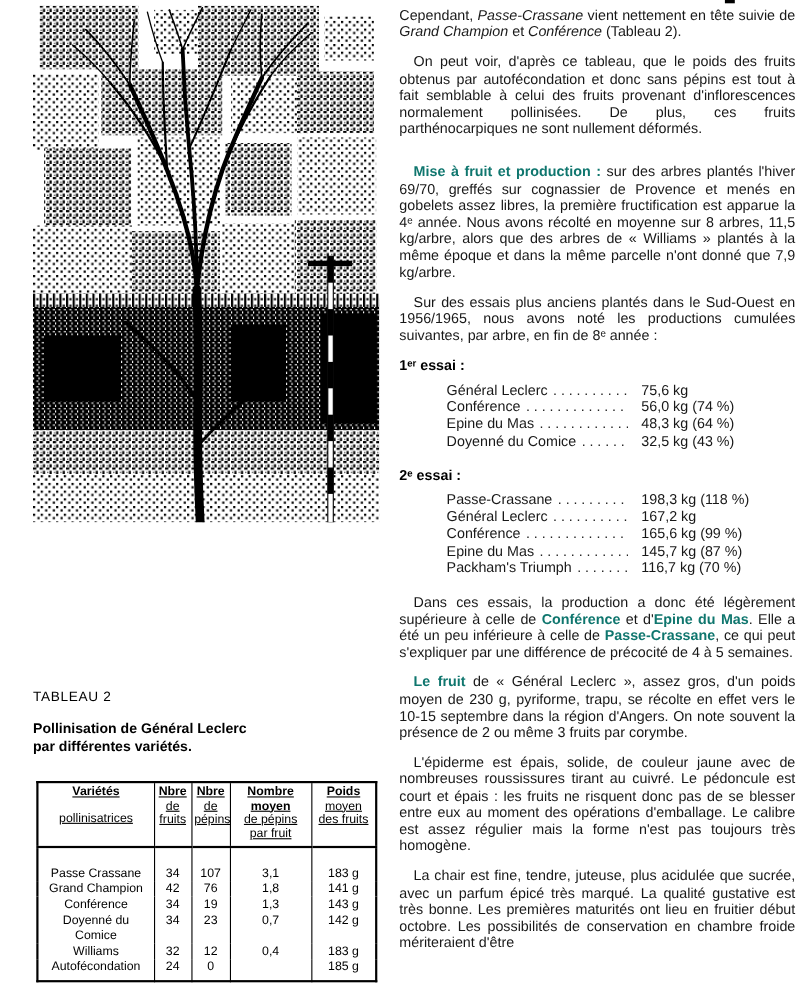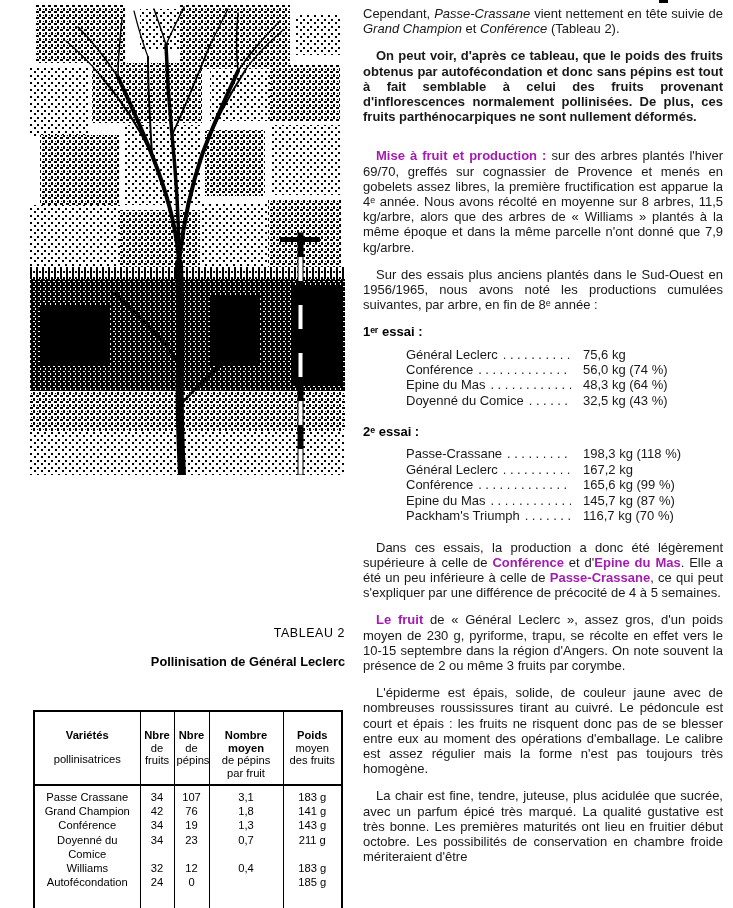--- a/index.html
+++ b/index.html
@@ -10,51 +10,51 @@
   }
   .sheet{position:absolute;inset:0;background:#fff;}
 
   
   .photo-wrap{position:absolute;left:30px;top:5px;width:315px;height:470px;overflow:hidden;}
   .caption{
     position:absolute;left:28px;top:482px;width:318px;margin:0;
     font-size:10.8px;line-height:13px;font-weight:bold;color:#000;text-align:justify;
   }
   .tab-label{
-    position:absolute;left:30px;top:626px;width:315px;text-align:right;
+    position:absolute;left:30px;top:626px;width:315px;text-align:left;
     font-size:12.4px;letter-spacing:.6px;color:#000;
   }
   .tab-title{
-    position:absolute;left:30px;top:653px;width:315px;text-align:right;
+    position:absolute;left:30px;top:653px;width:315px;text-align:left;
     font-size:12.8px;line-height:17px;font-weight:bold;color:#000;
   }
   table.ftable{
     position:absolute;left:33px;top:710px;width:308px;table-layout:fixed;
     border-collapse:collapse;border:2.5px solid #000;font-size:11.2px;color:#000;
   }
   .ftable th,.ftable td{
     padding:0 2px;text-align:center;font-weight:normal;vertical-align:top;
   }
   .ftable th+th,.ftable td+td{border-left:1.6px solid #000;}
-  .ftable thead th{border-bottom:2px solid #000;padding-top:17px;padding-bottom:5px;line-height:12.5px;}
+  .ftable thead th{border-bottom:2px solid #000;padding-top:2px;padding-bottom:5px;line-height:12.5px;text-decoration:underline;}
   .ftable tbody td{line-height:14.2px;}
-  .ftable tbody tr.first td{padding-top:4px;}
-  .ftable tbody tr.last td{padding-bottom:21px;}
+  .ftable tbody tr.first td{padding-top:16px;}
+  .ftable tbody tr.last td{padding-bottom:5px;}
   .hb{font-weight:bold;}
   .hgap{height:11px;}
 
   
   .rightcol{
     position:absolute;left:363px;top:6px;width:360px;
     font-size:13px;line-height:15.2px;text-align:justify;color:#181818;
   }
   .rightcol p{margin:0 0 12px 0;text-indent:13px;}
   .rightcol p.noindent{text-indent:0;}
-  .rightcol p.gapbig{margin-bottom:24px;font-weight:bold;}
-  .rightcol b{color:#a21caf;}
+  .rightcol p.gapbig{margin-bottom:24px;}
+  .rightcol b{color:#0f766e;}
   .essai{margin-bottom:16px;}
   .essai-head{font-weight:bold;color:#000;margin:4px 0 7px 0;}
   .essai-row{display:flex;line-height:15.4px;white-space:nowrap;}
   .essai-left{flex:0 0 208px;display:flex;overflow:hidden;}
   .essai-name{white-space:nowrap;margin-left:43px;}
   .essai-dots{flex:1;overflow:hidden;white-space:nowrap;letter-spacing:3.5px;padding-left:5px;color:#222;}
   .essai-val{white-space:nowrap;margin-left:12px;}
 
   .frag{position:absolute;left:659px;top:0;width:9px;height:3px;background:#000;}
 </style>
@@ -147,20 +147,21 @@
         <rect x="268" y="420" width="5" height="24" fill="#000"></rect>
         <rect x="250" y="232" width="40" height="5" fill="#000"></rect>
       </g>
     </svg>
   </div>
 
 
   <div class="tab-label">TABLEAU 2</div>
   <div class="tab-title">
     <div>Pollinisation de Général Leclerc</div>
+    <div>par différentes variétés.</div>
   </div>
 
   <table class="ftable">
     <colgroup>
         <col style="width:106px">
         <col style="width:34px">
         <col style="width:35px">
         <col style="width:74px">
         <col style="width:59px">
       </colgroup>
@@ -214,21 +215,21 @@
         <td>34</td>
         <td>19</td>
         <td>1,3</td>
         <td>143 g</td>
       </tr>
       <tr>
         <td>Doyenné du Comice</td>
         <td>34</td>
         <td>23</td>
         <td>0,7</td>
-        <td>211 g</td>
+        <td>142 g</td>
       </tr>
       <tr>
         <td>Williams</td>
         <td>32</td>
         <td>12</td>
         <td>0,4</td>
         <td>183 g</td>
       </tr>
       <tr class="last">
         <td>Autofécondation</td>

